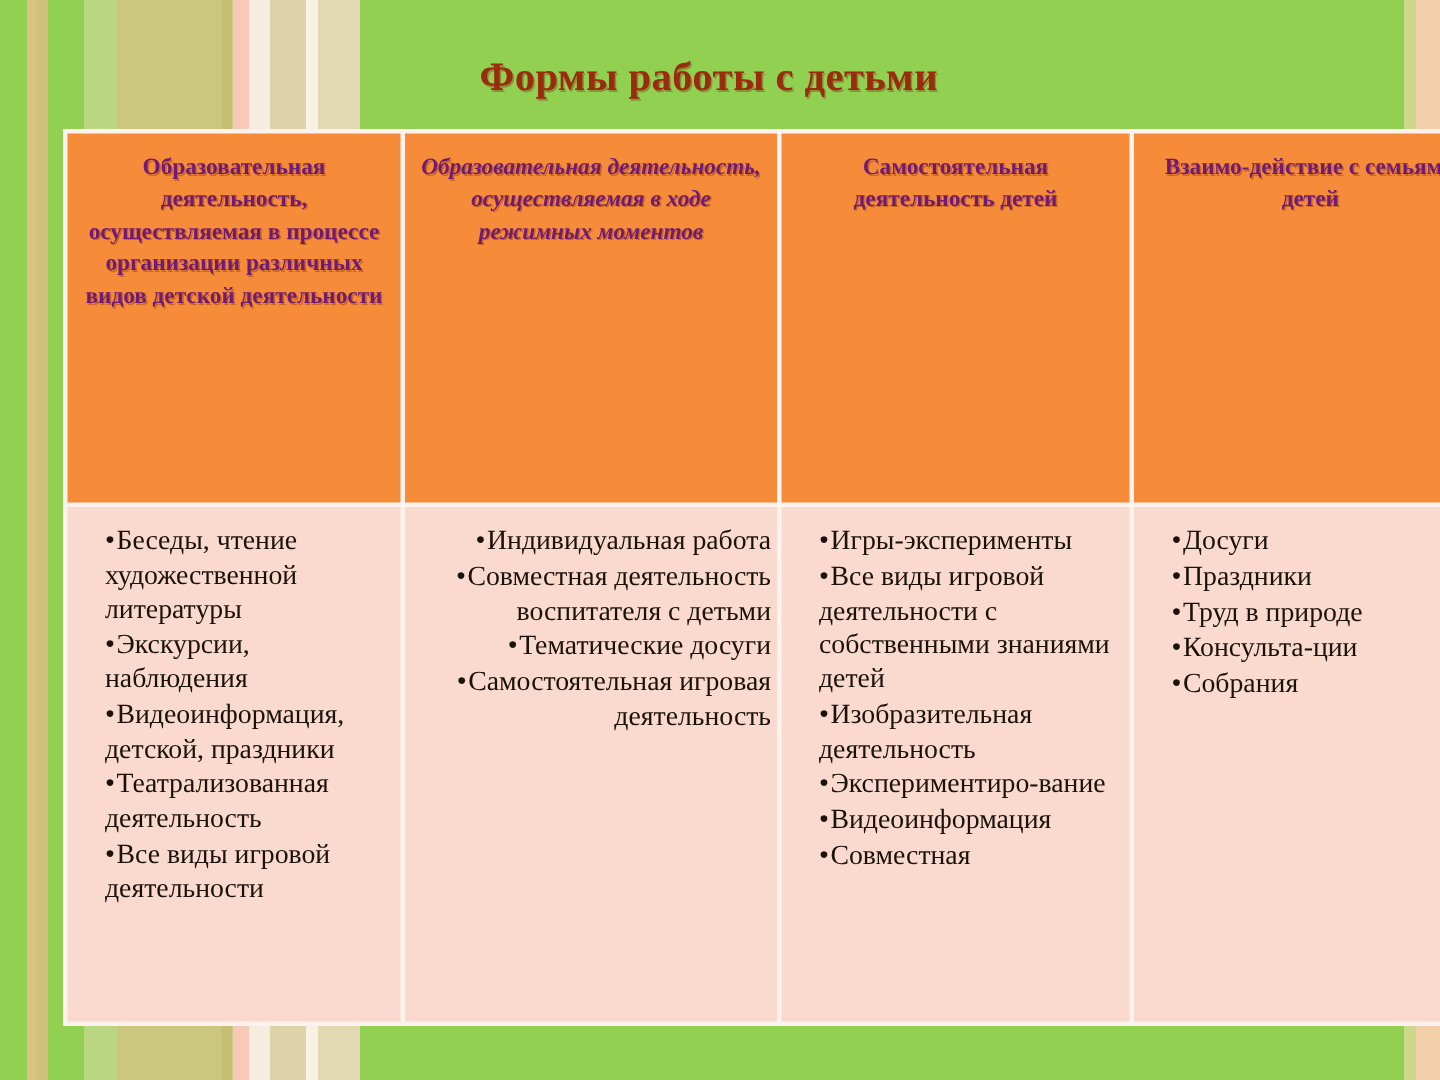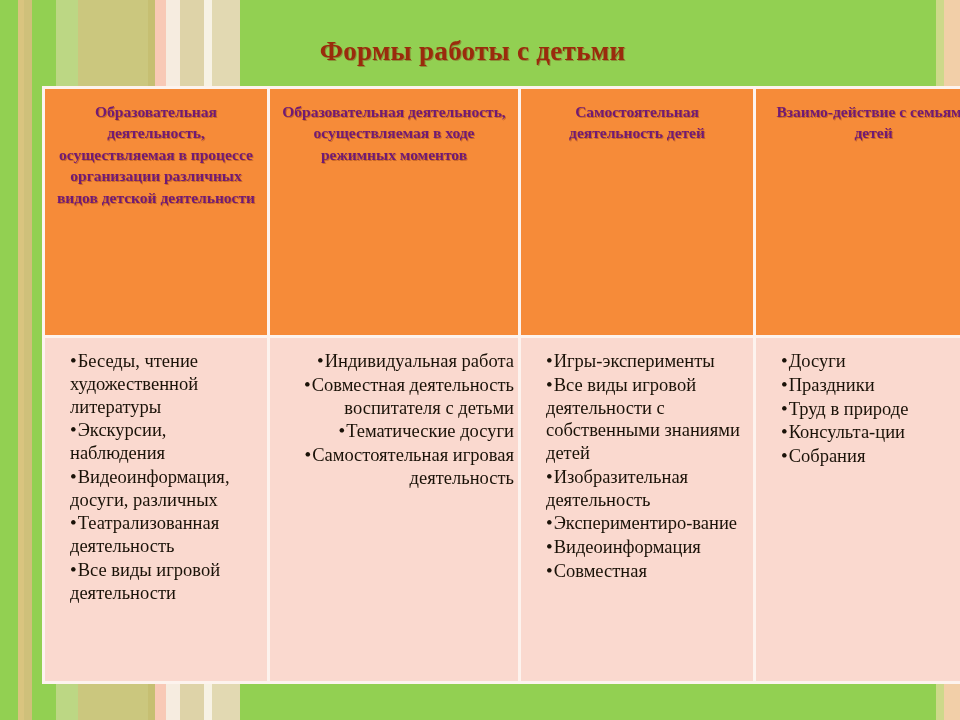--- a/index.html
+++ b/index.html
@@ -149,32 +149,32 @@
     </div>
   <div id="right-edge-inner" style="background: rgb(205, 217, 138);"></div>
   <div id="right-edge" style="background: rgb(242, 207, 168);"></div>
 
   <div id="title" style="color: rgb(154, 43, 12);">Формы работы с детьми</div>
 
   <table id="forms-table">
     <thead>
       <tr>
         <th class="col1" style="background: rgb(246, 139, 57);">Образовательная деятельность, осуществляемая в процессе организации различных видов детской деятельности</th>
-        <th class="col2" style="background: rgb(246, 139, 57);">Образовательная деятельность, осуществляемая в ходе режимных моментов</th>
+        <th class="col2" style="background: rgb(246, 139, 57); font-style: italic;">Образовательная деятельность, осуществляемая в ходе режимных моментов</th>
         <th class="col3" style="background: rgb(246, 139, 57);">Самостоятельная деятельность детей</th>
         <th class="col4" style="background: rgb(246, 139, 57);">Взаимо-действие с семьями детей</th>
       </tr>
     </thead>
     <tbody>
       <tr>
         <td class="col1" style="background: rgb(250, 217, 207);">
           <ul class="bullets">
               <li>Беседы, чтение художественной литературы</li>
               <li>Экскурсии, наблюдения</li>
-              <li>Видеоинформация, досуги, различных</li>
+              <li>Видеоинформация, детской, праздники</li>
               <li>Театрализованная деятельность</li>
               <li>Все виды игровой деятельности</li>
             </ul>
         </td>
         <td class="col2" style="background: rgb(250, 217, 207); text-align: right;">
           <ul class="bullets">
               <li>Индивидуальная работа</li>
               <li>Совместная деятельность воспитателя с детьми</li>
               <li>Тематические досуги</li>
               <li>Самостоятельная игровая деятельность</li>

